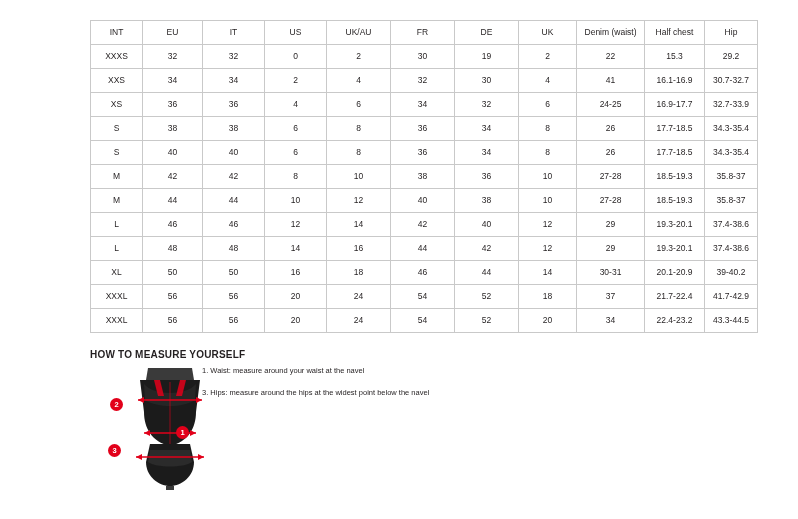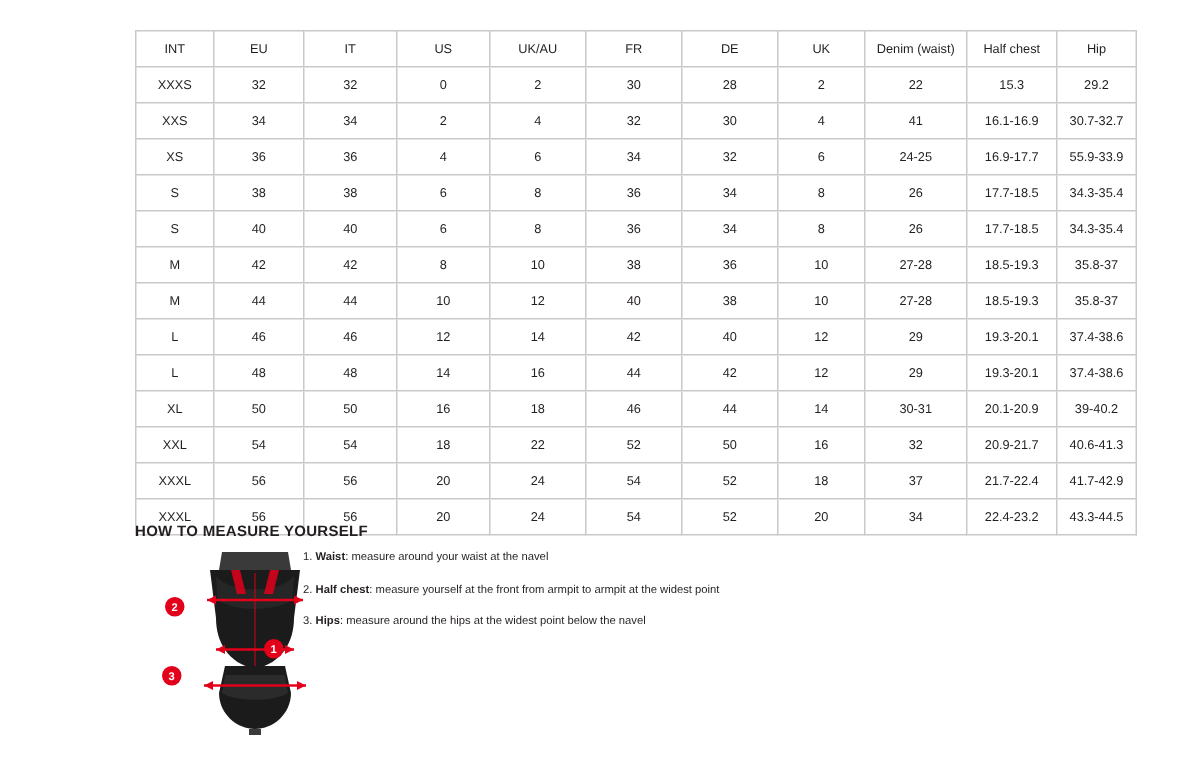--- a/index.html
+++ b/index.html
@@ -85,21 +85,21 @@
     top: 366px;
     width: 430px;
   }
   .step {
     font-size: 7.5px;
     color: #231f20;
     margin-bottom: 12.5px;
     line-height: 1.2;
   }
   .step b {
-    font-weight: bold;
+    font-weight: normal;
   }
   .num-badge {
     position: absolute;
     width: 13px;
     height: 13px;
     border-radius: 50%;
     background: #e2001a;
     color: #ffffff;
     font-size: 7.5px;
     font-weight: bold;
@@ -146,21 +146,21 @@
         </tr>
       </thead>
       <tbody>
         <tr>
           <td>XXXS</td>
           <td>32</td>
           <td>32</td>
           <td>0</td>
           <td>2</td>
           <td>30</td>
-          <td>28</td>
+          <td>19</td>
           <td>2</td>
           <td>22</td>
           <td>15.3</td>
           <td>29.2</td>
         </tr>
         <tr>
           <td>XXS</td>
           <td>34</td>
           <td>34</td>
           <td>2</td>
@@ -176,21 +176,21 @@
           <td>XS</td>
           <td>36</td>
           <td>36</td>
           <td>4</td>
           <td>6</td>
           <td>34</td>
           <td>32</td>
           <td>6</td>
           <td>24-25</td>
           <td>16.9-17.7</td>
-          <td>55.9-33.9</td>
+          <td>32.7-33.9</td>
         </tr>
         <tr>
           <td>S</td>
           <td>38</td>
           <td>38</td>
           <td>6</td>
           <td>8</td>
           <td>36</td>
           <td>34</td>
           <td>8</td>
@@ -270,33 +270,20 @@
           <td>16</td>
           <td>18</td>
           <td>46</td>
           <td>44</td>
           <td>14</td>
           <td>30-31</td>
           <td>20.1-20.9</td>
           <td>39-40.2</td>
         </tr>
         <tr>
-          <td>XXL</td>
-          <td>54</td>
-          <td>54</td>
-          <td>18</td>
-          <td>22</td>
-          <td>52</td>
-          <td>50</td>
-          <td>16</td>
-          <td>32</td>
-          <td>20.9-21.7</td>
-          <td>40.6-41.3</td>
-        </tr>
-        <tr>
           <td>XXXL</td>
           <td>56</td>
           <td>56</td>
           <td>20</td>
           <td>24</td>
           <td>54</td>
           <td>52</td>
           <td>18</td>
           <td>37</td>
           <td>21.7-22.4</td>
@@ -357,22 +344,18 @@
   <div class="num-badge badge1">1</div>
   <div class="num-badge badge2">2</div>
   <div class="num-badge badge3">3</div>
 
   <div class="steps">
     <div class="step">
       <span>1.</span>
       <b>Waist</b><span>: measure around your waist at the navel</span>
     </div>
     <div class="step">
-      <span>2.</span>
-      <b>Half chest</b><span>: measure yourself at the front from armpit to armpit at the widest point</span>
-    </div>
-    <div class="step">
       <span>3.</span>
       <b>Hips</b><span>: measure around the hips at the widest point below the navel</span>
     </div>
   </div>
 
 </div>
 
 </body></html>

